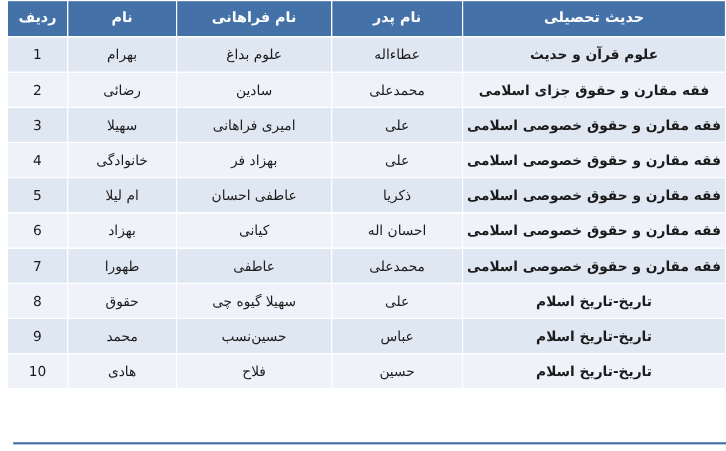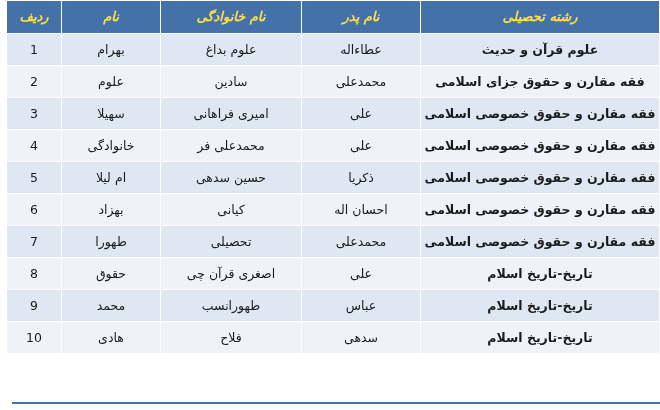--- a/index.html
+++ b/index.html
@@ -34,27 +34,26 @@
     font-size: 12.5px;
     color: #1b1b1b;
     padding: 0;
     height: 31px;
     line-height: 31px;
     white-space: nowrap;
     overflow: hidden;
   }
   table.data-table thead th {
     background: #4472a8;
-    color: #fde047;
+    color: #ffffff;
     font-weight: bold;
     font-size: 13px;
     height: 32px;
     line-height: 32px;
     border: 1px solid #ffffff;
-    font-style: italic;
   }
   tbody tr.row-odd td {
     background: #dfe7f2;
   }
   tbody tr.row-even td {
     background: #eff3f9;
   }
   td.col-index, th.col-index {
     width: 54px;
   }
@@ -81,94 +80,94 @@
   }
 </style>
 </head>
 <body>
 
 <div class="sheet">
 
   <table class="data-table">
     <thead>
       <tr>
-        <th class="col-field">رشته تحصیلی</th>
+        <th class="col-field">حدیث تحصیلی</th>
         <th class="col-father">نام پدر</th>
-        <th class="col-family">نام خانوادگی</th>
+        <th class="col-family">نام فراهانی</th>
         <th class="col-name">نام</th>
         <th class="col-index">ردیف</th>
       </tr>
     </thead>
     <tbody>
       <tr class="row-odd">
         <td class="col-field">علوم قرآن و حدیث</td>
         <td class="col-father">عطاءاله</td>
         <td class="col-family">علوم بداغ</td>
         <td class="col-name">بهرام</td>
         <td class="col-index">1</td>
       </tr>
       <tr class="row-even">
         <td class="col-field">فقه مقارن و حقوق جزای اسلامی</td>
         <td class="col-father">محمدعلی</td>
         <td class="col-family">سادین</td>
-        <td class="col-name">علوم</td>
+        <td class="col-name">رضائی</td>
         <td class="col-index">2</td>
       </tr>
       <tr class="row-odd">
         <td class="col-field">فقه مقارن و حقوق خصوصی اسلامی</td>
         <td class="col-father">علی</td>
         <td class="col-family">امیری فراهانی</td>
         <td class="col-name">سهیلا</td>
         <td class="col-index">3</td>
       </tr>
       <tr class="row-even">
         <td class="col-field">فقه مقارن و حقوق خصوصی اسلامی</td>
         <td class="col-father">علی</td>
-        <td class="col-family">محمدعلی فر</td>
+        <td class="col-family">بهزاد فر</td>
         <td class="col-name">خانوادگی</td>
         <td class="col-index">4</td>
       </tr>
       <tr class="row-odd">
         <td class="col-field">فقه مقارن و حقوق خصوصی اسلامی</td>
         <td class="col-father">ذکریا</td>
-        <td class="col-family">حسین سدهی</td>
+        <td class="col-family">عاطفی احسان</td>
         <td class="col-name">ام لیلا</td>
         <td class="col-index">5</td>
       </tr>
       <tr class="row-even">
         <td class="col-field">فقه مقارن و حقوق خصوصی اسلامی</td>
         <td class="col-father">احسان اله</td>
         <td class="col-family">کیانی</td>
         <td class="col-name">بهزاد</td>
         <td class="col-index">6</td>
       </tr>
       <tr class="row-odd">
         <td class="col-field">فقه مقارن و حقوق خصوصی اسلامی</td>
         <td class="col-father">محمدعلی</td>
-        <td class="col-family">تحصیلی</td>
+        <td class="col-family">عاطفی</td>
         <td class="col-name">طهورا</td>
         <td class="col-index">7</td>
       </tr>
       <tr class="row-even">
         <td class="col-field">تاریخ-تاریخ اسلام</td>
         <td class="col-father">علی</td>
-        <td class="col-family">اصغری قرآن چی</td>
+        <td class="col-family">سهیلا گیوه چی</td>
         <td class="col-name">حقوق</td>
         <td class="col-index">8</td>
       </tr>
       <tr class="row-odd">
         <td class="col-field">تاریخ-تاریخ اسلام</td>
         <td class="col-father">عباس</td>
-        <td class="col-family">طهورا‌نسب</td>
+        <td class="col-family">حسین‌نسب</td>
         <td class="col-name">محمد</td>
         <td class="col-index">9</td>
       </tr>
       <tr class="row-even">
         <td class="col-field">تاریخ-تاریخ اسلام</td>
-        <td class="col-father">سدهی</td>
+        <td class="col-father">حسین</td>
         <td class="col-family">فلاح</td>
         <td class="col-name">هادی</td>
         <td class="col-index">10</td>
       </tr>
     </tbody>
   </table>
 
   <div class="bottom-rule"></div>
 
 </div>

